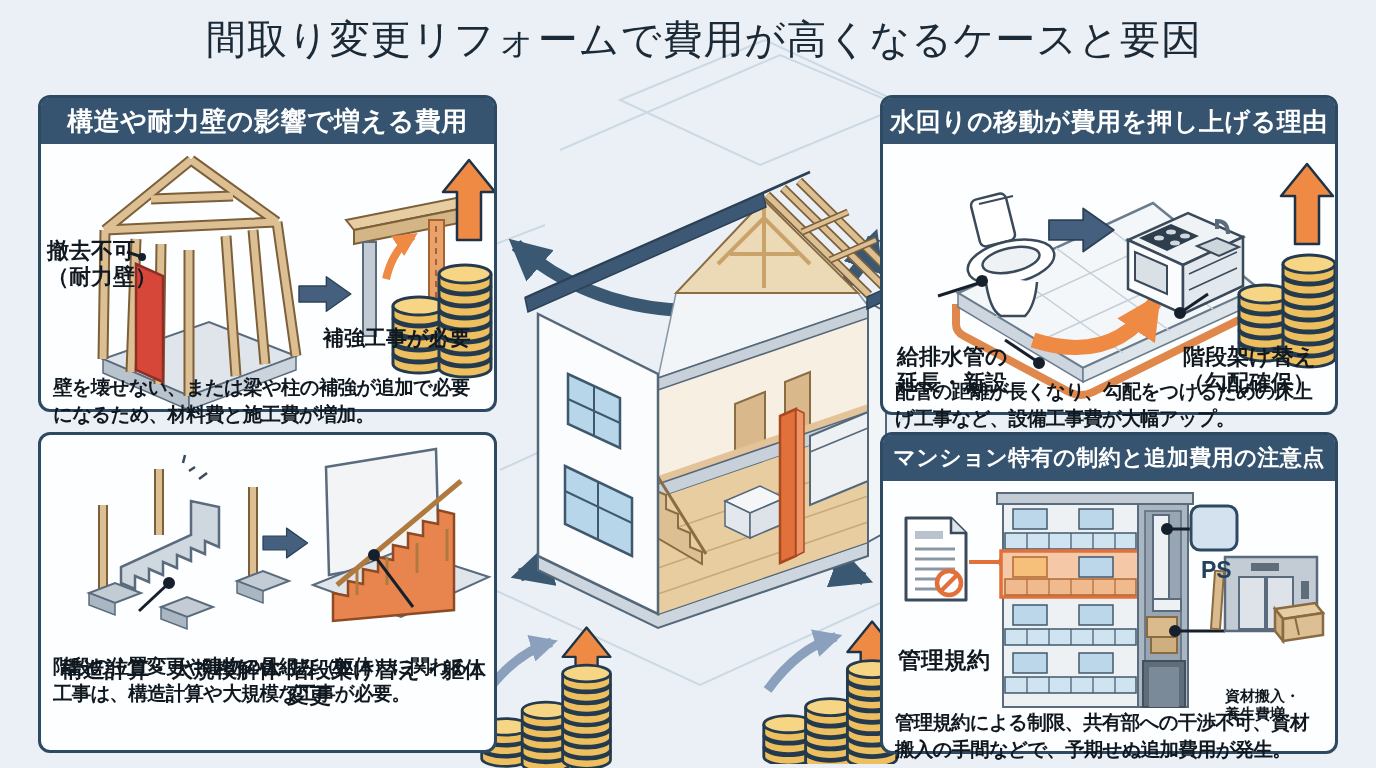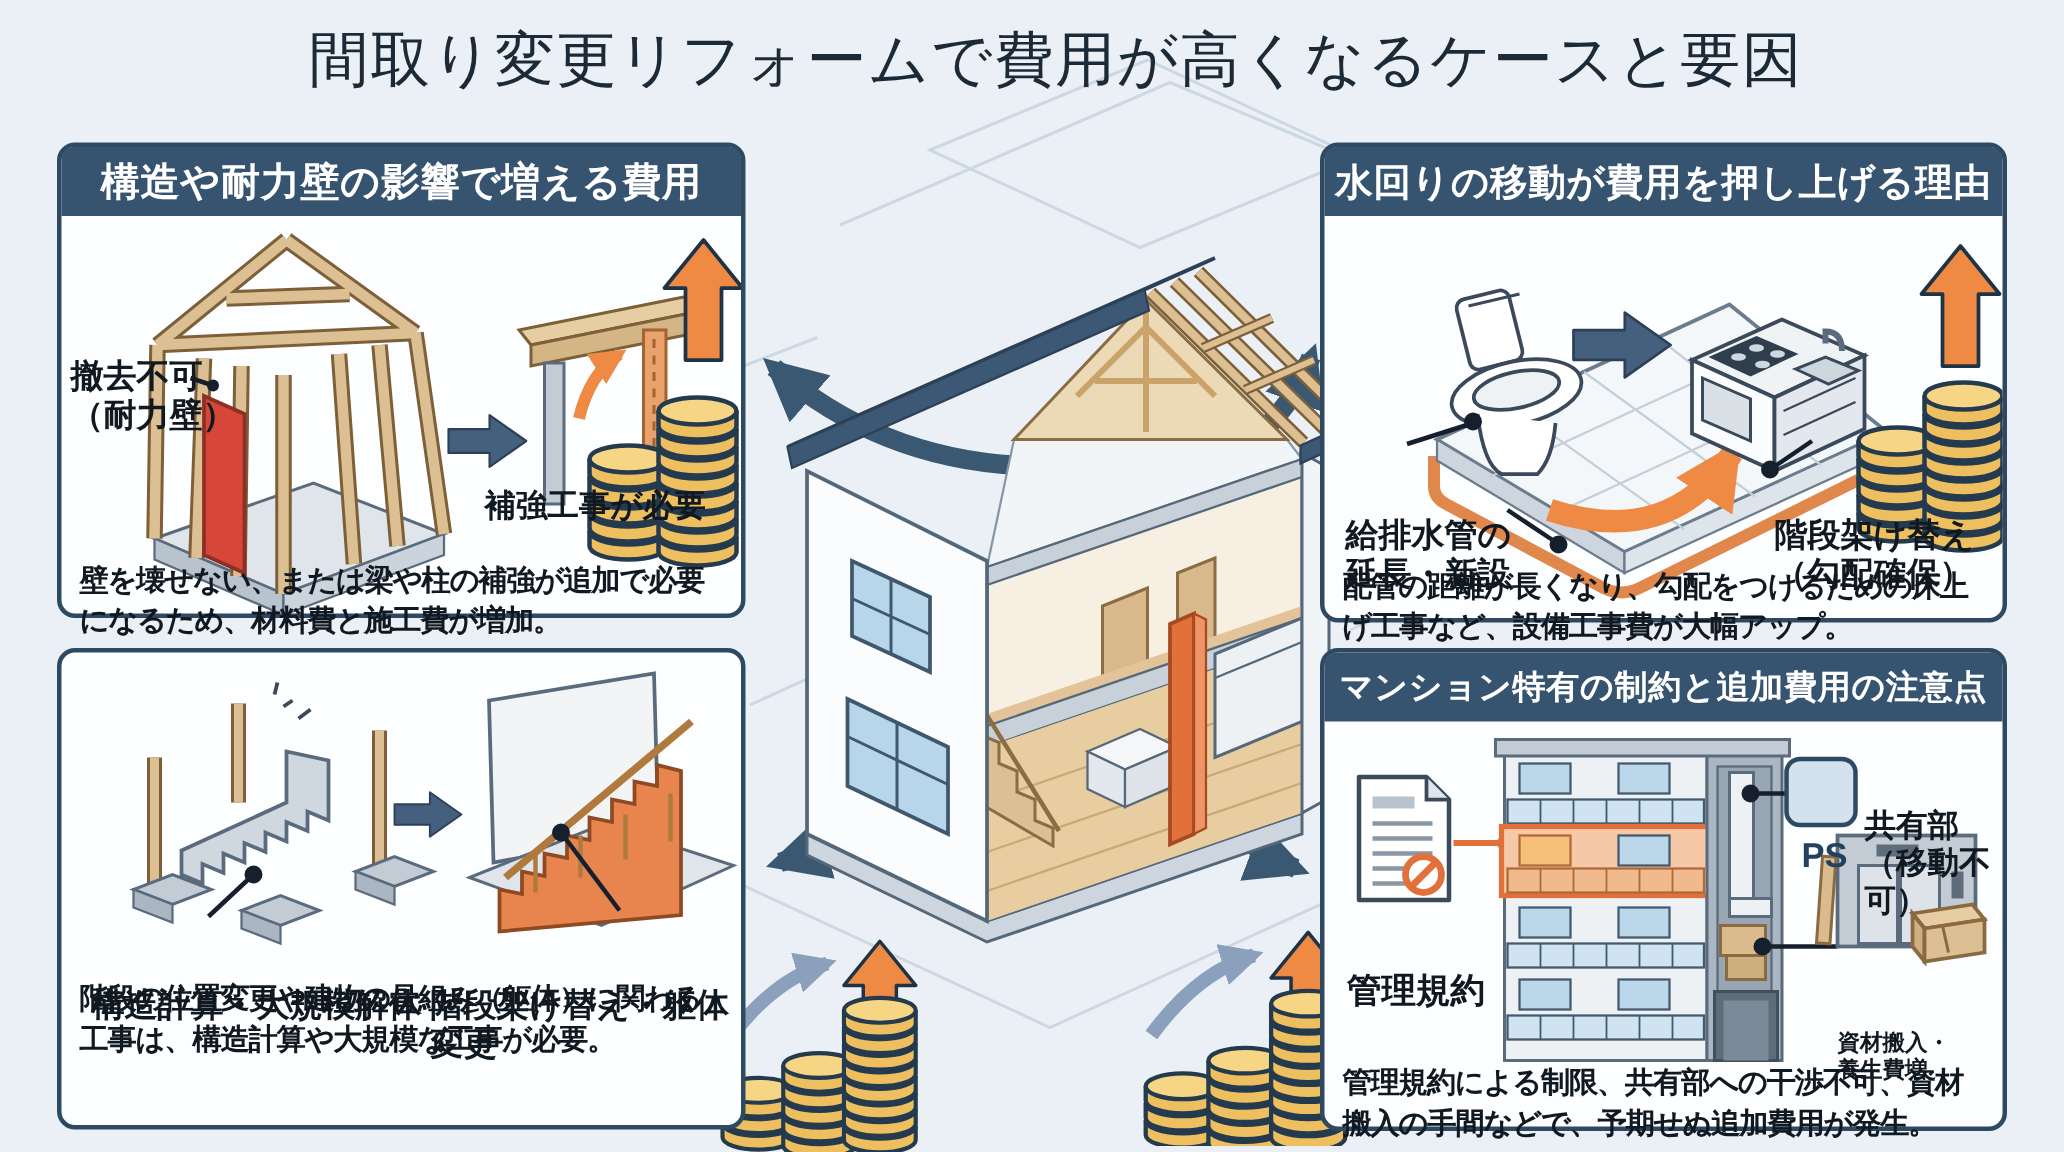--- a/index.html
+++ b/index.html
@@ -392,24 +392,20 @@
         <rect x="330" y="90" width="9" height="58" fill="#d9bb8e" stroke="#8a6a40" stroke-width="2" transform="rotate(4 334 119)"></rect>
       </g>
       <g>
         <polygon points="392,128 432,122 440,132 400,138" fill="#e7cda4" stroke="#8a6a40" stroke-width="2.5"></polygon>
         <polygon points="392,128 400,138 400,160 392,150" fill="#cfae7f" stroke="#8a6a40" stroke-width="2.5"></polygon>
         <polygon points="400,138 440,132 440,154 400,160" fill="#dcbf93" stroke="#8a6a40" stroke-width="2.5"></polygon>
         <path d="M412,136 l4,18" stroke="#8a6a40" stroke-width="2"></path>
       </g>
     </svg>
     <div class="ps-text" style="left:318px;top:76px">PS</div>
-    <div class="lbl" style="left:360px;top:58px;font-size:21px">
-      <span>共有部</span><br>
-      <span>（移動不可）</span>
-    </div>
     <div class="lbl" style="left:15px;top:166px;font-size:23px">管理規約</div>
     <div class="lbl" style="left:342px;top:206px;font-size:15px">
       <span>資材搬入・</span><br>
       <span>養生費増</span>
     </div>
     <div class="body-text" style="top:208px">管理規約による制限、共有部への干渉不可、資材搬入の手間などで、予期せぬ追加費用が発生。</div>
   </div>
 </div>
 
 <svg class="layer z3" style="left:478px;top:622px" width="150" height="146" viewBox="0 0 150 146">

